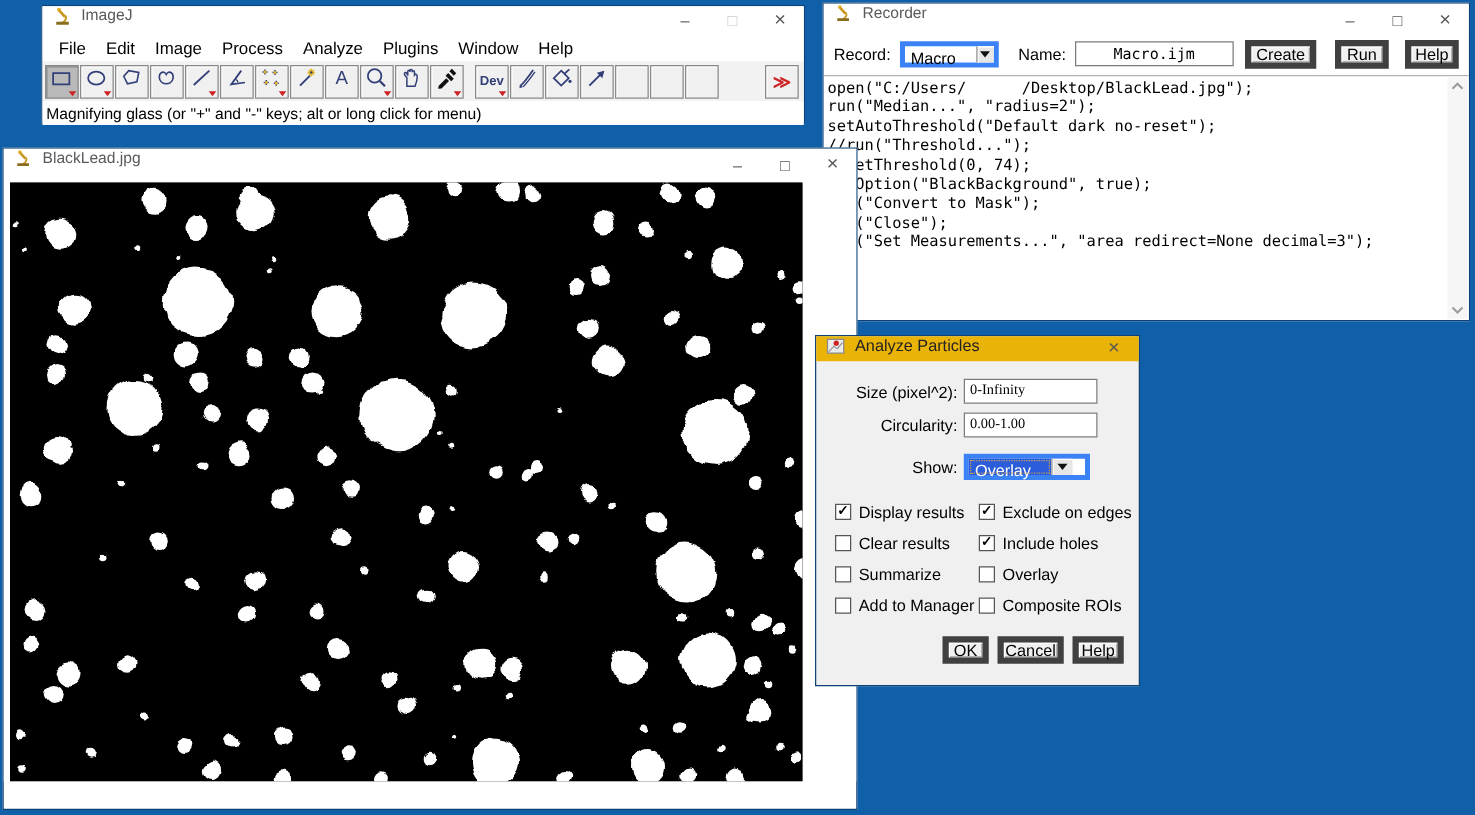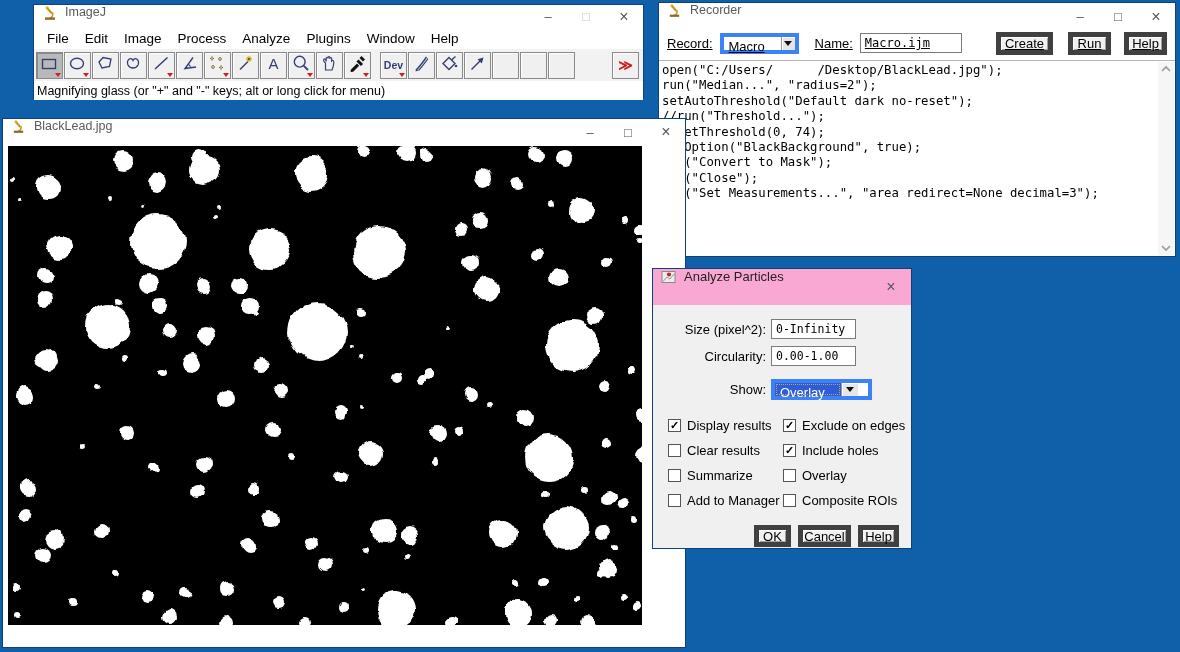--- a/index.html
+++ b/index.html
@@ -31,21 +31,21 @@
                  border-left:3px solid transparent; border-right:3px solid transparent;
                  border-top:4px solid #c22; }
   .tool .tlabel { font-size:10.5px; color:#333f77; font-weight:bold; }
   .tool .morelabel { font-size:14px; color:#c22; font-weight:bold; }
   .statusbar { height:19px; display:flex; align-items:center; background:#fff; }
   .statusbar span { font-size:12.5px; color:#000; padding-left:3px; white-space:nowrap; }
 
   
   #recorder { left:658px; top:2px; width:518px; height:255px; }
   #recorder .titlebar { height:27px; }
-  .rec-controls { height:30px; display:flex; align-items:center; padding:0 8px 4px 8px; background:#fff;text-decoration:underline; }
+  .rec-controls { height:30px; display:flex; align-items:center; padding:0 8px 4px 8px; background:#fff; }
   .lbl { font-size:13px; color:#000; white-space:nowrap; }
   .combo { display:flex; border:4px solid #3b82f6; background:#fff; height:21px; align-items:stretch; }
   .combo .cvalue { font-size:13px; padding:2px 4px 0 5px; min-width:57px; color:#000; }
   .combo .cbtn { width:17px; background:#e6e6e6; border-left:1px solid #9a9a9a;
                  box-shadow:inset 1px 1px 0 #fff; display:flex; align-items:center; justify-content:center; }
   .combo .cbtn i { width:0; height:0; border-left:4px solid transparent; border-right:4px solid transparent;
                    border-top:5px solid #111; }
   .tinput { border:1px solid #7b7b7b; background:#fff; height:20px; font-family:"DejaVu Sans Mono", monospace;
             font-size:12px; padding:2px 4px 0 4px; color:#000; white-space:nowrap; overflow:hidden; }
   .btn { background:#f0f0f0; border:5px solid #404040; box-shadow:inset 1px 1px 0 #ffffff, inset -1px -1px 0 #9f9f9f;
@@ -59,26 +59,26 @@
 
   
   #imgwin { left:2px; top:118px; width:684px; height:530px; }
   #imgwin .titlebar { height:26px; }
   .info-line { height:17px; font-size:12.5px; color:#000; padding-left:5px; background:#fff; }
   .canvas-wrap { padding:1px 5px 0 5px; background:#fff; }
   .canvas-wrap svg { display:block; background:#000; }
 
   
   #dialog { left:652px; top:268px; width:260px; height:281px; background:#f0f0f0; }
-  #dialog .titlebar { height:36px; background:#f9a8d4; }
+  #dialog .titlebar { height:20px; background:#eab308; }
   #dialog .cap-btn { width:40px; }
   .dlg-body { padding:14px 10px 0 12px; }
   .frow { display:flex; align-items:center; margin-bottom:7px; }
   .frow .flabel { width:106px; text-align:right; font-size:13px; color:#000; padding-right:5px; }
-  .frow .tinput { width:85px; height:20px; font-size:11.5px; }
+  .frow .tinput { width:107px; height:20px; font-size:11.5px;font-family:Liberation Serif, serif; }
   .show-row { margin-top:13px; margin-bottom:18px; }
   .show-combo { width:101px; }
   .show-combo .cvalue { background:#2b5cd9; color:#fff; outline:1px dotted #caa05a; outline-offset:-2px;
                         min-width:66px; font-size:13px; }
   .checks { display:flex; gap:2px; padding-left:3px; }
   .ccol { display:flex; flex-direction:column; gap:10px; }
   .ccol.c1 { width:122px; } .ccol.c2 { width:118px; }
   .check-item { display:flex; align-items:center; gap:6px; }
   .cbox { width:13px; height:13px; background:#fff; border:1px solid #555; flex:0 0 auto;
           display:flex; align-items:center; justify-content:center; font-size:11px; font-weight:bold; color:#000;
@@ -260,21 +260,21 @@
   </div>
   <div class="rec-controls">
     <span class="lbl">Record:</span>
     <span class="combo" style="width:79px; margin-left:7px;">
       <span class="cvalue">Macro</span>
       <span class="cbtn">
           <i></i>
         </span>
     </span>
     <span class="lbl" style="margin-left:16px;">Name:</span>
-    <span class="tinput" style="width:102px; margin-left:7px;">Macro.ijm</span>
+    <span class="tinput" style="width:127px; margin-left:7px;text-align:center;">Macro.ijm</span>
     <span class="btn" style="width:57px; margin-left:auto;">Create</span>
     <span class="btn" style="width:43px; margin-left:15px;">Run</span>
     <span class="btn" style="width:43px; margin-left:13px;">Help</span>
   </div>
   <div class="macro-area">
     <pre id="macro-pre">open("C:/Users/      /Desktop/BlackLead.jpg");
 run("Median...", "radius=2");
 setAutoThreshold("Default dark no-reset");
 //run("Threshold...");
 //setThreshold(0, 74);

